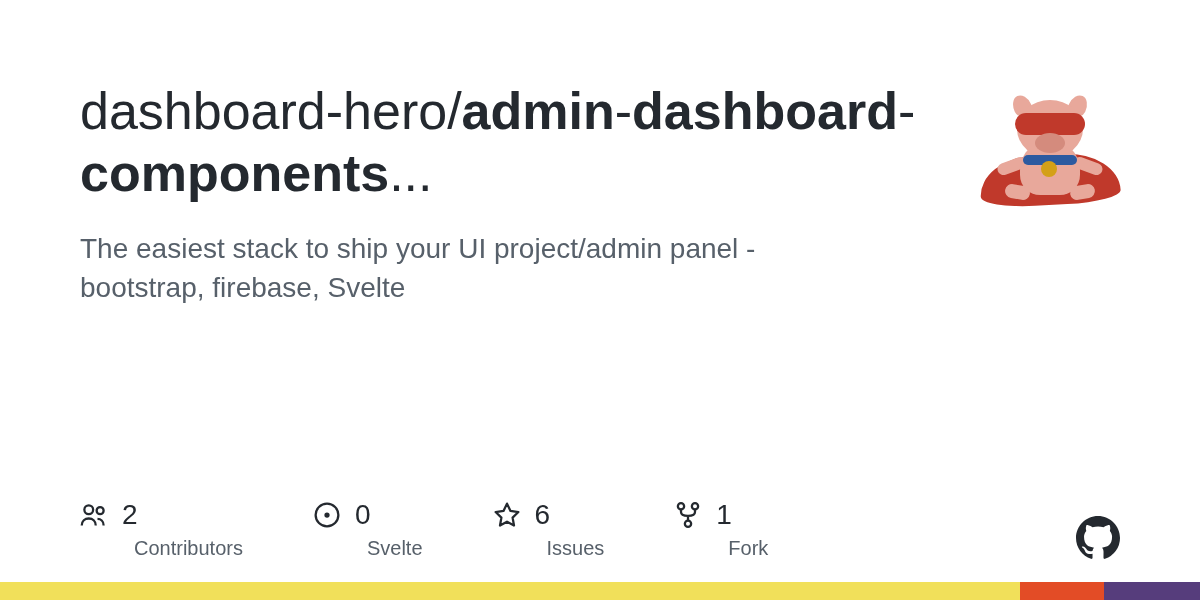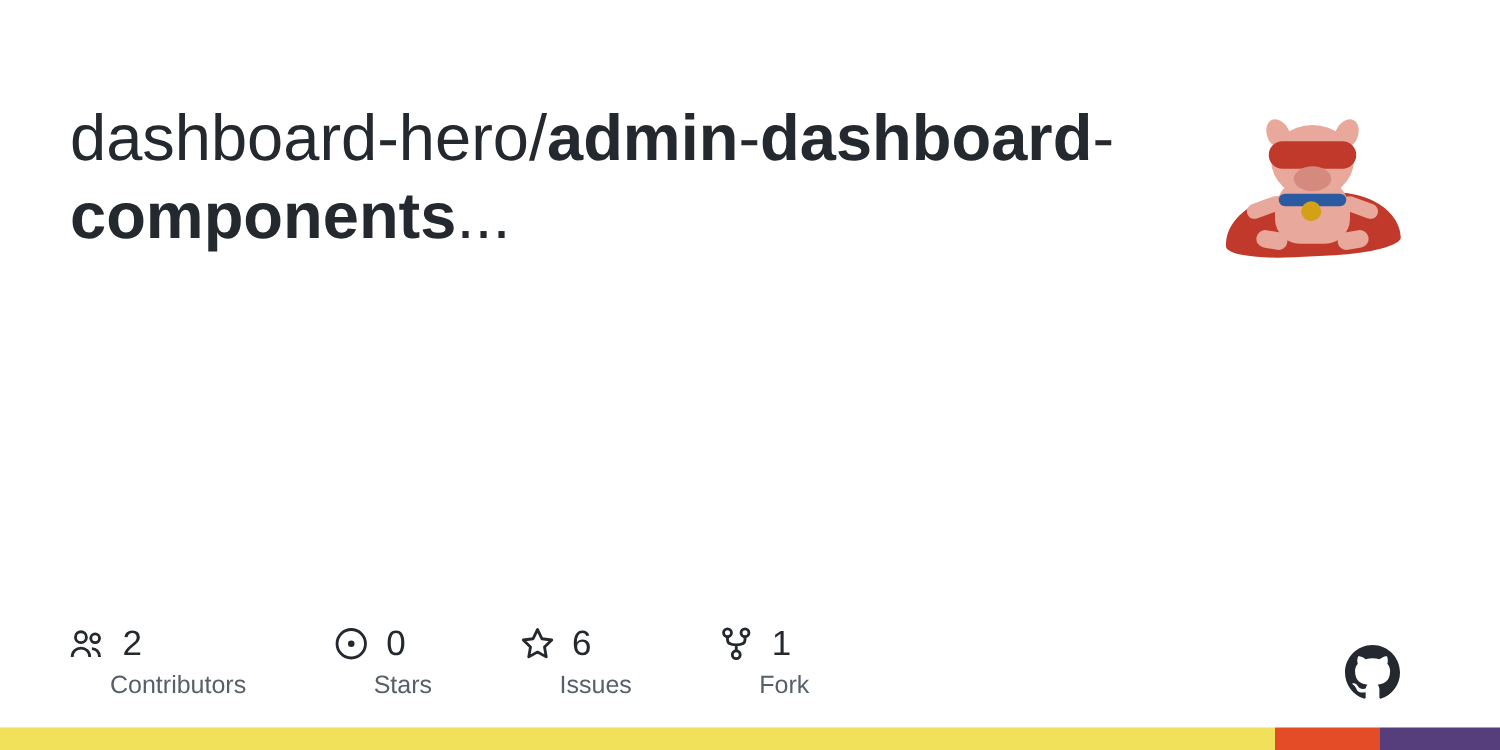--- a/index.html
+++ b/index.html
@@ -9,21 +9,21 @@
     }
     body {
       width: 1200px;
       height: 600px;
       font-family: -apple-system, BlinkMacSystemFont, "Segoe UI", Helvetica, Arial, sans-serif;
       background: #ffffff;
       position: relative;
       overflow: hidden;
     }
     .container {
-      padding: 80px 80px 0 56px;
+      padding: 80px 80px 0 80px;
       height: 100%;
       display: flex;
       flex-direction: column;
     }
     .header-row {
       display: flex;
       align-items: flex-start;
       gap: 40px;
     }
     .title-block {
@@ -216,21 +216,21 @@
       color: #24292f;
     }
     .stat-count {
       font-size: 28px;
       color: #24292f;
       font-weight: 400;
     }
     .stat-label {
       font-size: 20px;
       color: #57606a;
-      margin-left: 32px;
+      margin-left: 54px;
     }
     .github-logo {
       margin-left: auto;
       width: 44px;
       height: 44px;
       color: #24292f;
     }
     .bottom-bar {
       position: absolute;
       bottom: 0;
@@ -242,20 +242,21 @@
   </style>
 </head>
 <body>
 
 <div class="container">
   <div class="header-row">
     <div class="title-block">
       <h1 class="repo-title">
         <span class="owner">dashboard-hero</span><span class="slash">/</span><span class="repo-name-part">admin</span><span>-</span><span class="repo-name-part">dashboard</span><span>-</span><span class="repo-name-part">components</span><span>...</span>
       </h1>
+      <p class="description">The easiest stack to ship your UI project/admin panel - bootstrap, firebase, Svelte</p>
     </div>
     <div class="avatar-wrap">
       <div class="avatar-pig">
         <div class="cape"></div>
         <div class="leg-l"></div>
         <div class="leg-r"></div>
         <div class="pig-body"></div>
         <div class="arm-l"></div>
         <div class="arm-r"></div>
         <div class="pig-ear-l"></div>
@@ -284,21 +285,21 @@
     </div>
 
     <div class="stat-item">
       <div class="stat-top">
         <svg class="stat-icon" viewBox="0 0 16 16" fill="none" stroke="currentColor" stroke-width="1.3">
           <circle cx="8" cy="8" r="6.5"></circle>
           <circle cx="8" cy="8" r="1.5" fill="currentColor" stroke="none"></circle>
         </svg>
         <span class="stat-count">0</span>
       </div>
-      <span class="stat-label">Stars</span>
+      <span class="stat-label">Svelte</span>
     </div>
 
     <div class="stat-item">
       <div class="stat-top">
         <svg class="stat-icon" viewBox="0 0 16 16" fill="none" stroke="currentColor" stroke-width="1.3" stroke-linejoin="round">
           <path d="M8 1.5l2 4.2 4.5.6-3.3 3.2.8 4.5L8 11.8 4 14l.8-4.5L1.5 6.3l4.5-.6L8 1.5z"></path>
         </svg>
         <span class="stat-count">6</span>
       </div>
       <span class="stat-label">Issues</span>

